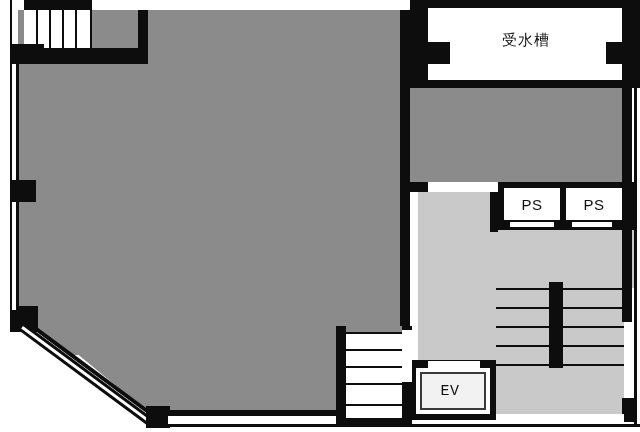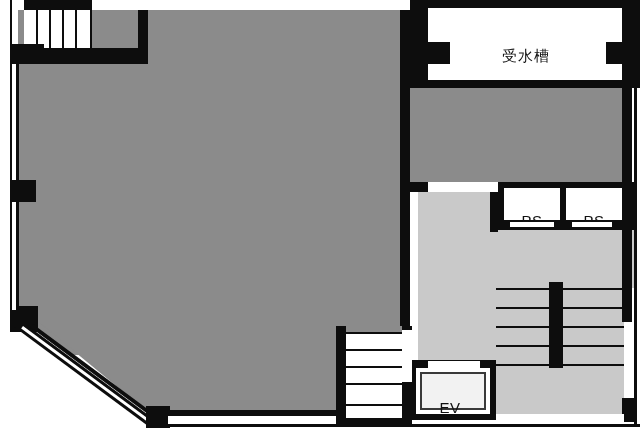--- a/index.html
+++ b/index.html
@@ -29,21 +29,20 @@
   .fill-stair  { background: #c9c9c9; }
   .fill-white  { background: #ffffff; }
   .tread       { background: #0d0d0d; }
   .room-label {
     display: flex;
     align-items: center;
     justify-content: center;
     color: #111111;
     white-space: nowrap;
     pointer-events: none;
-    margin-top: 16px;
   }
   .label-jp {
     font-size: 15px;
     letter-spacing: 1px;
   }
   .label-en {
     font-size: 15px;
     letter-spacing: 0.5px;
   }
   .label-ps {
@@ -167,21 +166,21 @@
 
   <div class="el wall" style="left:622px; top:182px; width:10px; height:140px;"></div>
   <div class="el fill-white" style="left:624px; top:322px; width:8px; height:98px;"></div>
   <div class="el wall" style="left:622px; top:398px; width:12px; height:24px;"></div>
 
   <div class="el fill-white" style="left:496px; top:414px; width:128px; height:10px;"></div>
 
   <div class="el wall" style="left:410px; top:366px; width:86px; height:54px;"></div>
   <div class="el fill-white" style="left:416px; top:368px; width:74px; height:46px;"></div>
   <div class="el ev-box" style="left:420px; top:372px; width:66px; height:38px;"></div>
-  <div class="room-label label-en" style="position:absolute; left:420px; top:372px; width:60px; height:38px;">EV</div>
+  <div class="room-label label-en" style="position:absolute; left:420px; top:372px; width:60px; height:38px;font-family:Liberation Mono, monospace;">EV</div>
 
   <div class="el fill-white" style="left:428px; top:361px; width:52px; height:7px;"></div>
 
   <div class="el wall" style="left:336px; top:326px; width:76px; height:98px;"></div>
   <div class="el fill-white" style="left:346px; top:332px; width:56px; height:86px;"></div>
   <div class="el tread" style="left:346px; top:332px; width:56px; height:2px;"></div>
   <div class="el tread" style="left:346px; top:349px; width:56px; height:2px;"></div>
   <div class="el tread" style="left:346px; top:366px; width:56px; height:2px;"></div>
   <div class="el tread" style="left:346px; top:383px; width:56px; height:2px;"></div>
   <div class="el tread" style="left:346px; top:404px; width:56px; height:2px;"></div>

